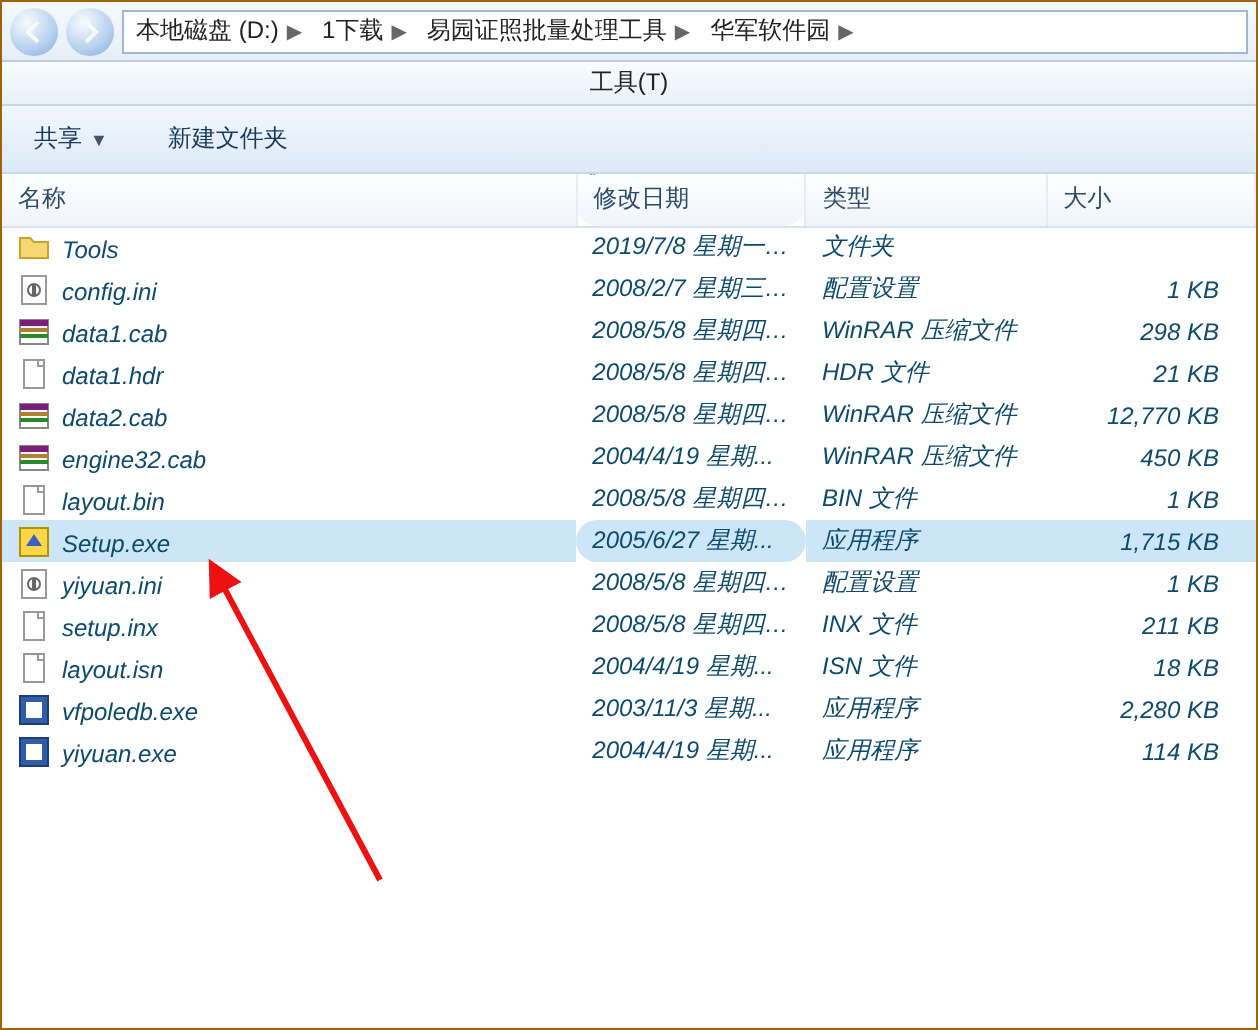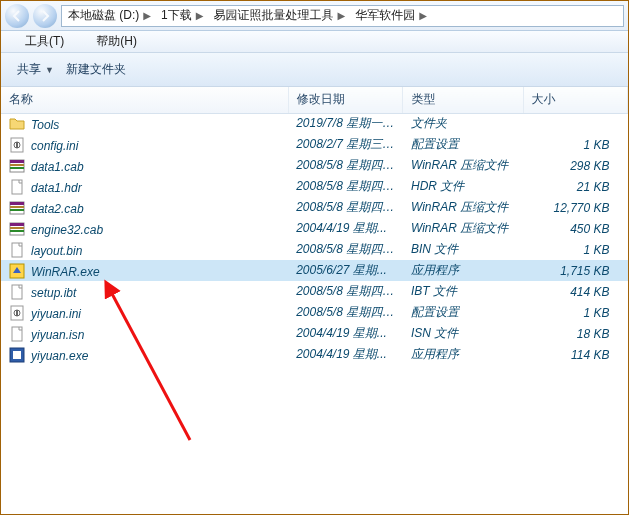--- a/index.html
+++ b/index.html
@@ -4,32 +4,32 @@
 <style>
   * { box-sizing: border-box; margin: 0; padding: 0; }
   html, body { width: 629px; height: 515px; font-family: "Microsoft YaHei", "Segoe UI", sans-serif; font-size: 12px; overflow: hidden; background: #fff; }
   .window { width: 629px; height: 515px; display: flex; flex-direction: column; border: 1px solid #a16207; }
   .addrbar { height: 30px; background: linear-gradient(#f4f9fe,#e6eef8); display: flex; align-items: center; padding: 0 4px; gap: 4px; border-bottom: 1px solid #b8cde2; }
   .navbtn { width: 24px; height: 24px; border-radius: 12px; background: radial-gradient(circle at 35% 30%, #fff, #8bb6e6 60%, #2f6fb0); position: relative; opacity:.55; }
   .navbtn svg { position:absolute; top:5px; left:5px; }
   .breadcrumbs { flex: 1; height: 22px; border: 1px solid #9fb8d0; background: #fff; display: flex; align-items: center; overflow: hidden; }
   .crumb { padding: 0 4px 0 6px; height: 100%; display: inline-flex; align-items: center; color: #222; white-space: nowrap; }
   .crumb .sep { margin-left: 4px; color:#666; font-size:10px; }
-  .menubar { height: 22px; background: linear-gradient(#f9fcff,#e8f0f9); display: flex; align-items: center; padding: 0 20px; gap: 24px; border-bottom: 1px solid #c9d8e8; color:#222; }
+  .menubar { height: 22px; background: linear-gradient(#f9fcff,#e8f0f9); display: flex; align-items: center; padding: 0 20px; gap: 24px; border-bottom: 1px solid #c9d8e8; color:#222;flex-direction:column; }
   .menuitem { padding: 2px 4px; }
-  .toolbar { height: 34px; background: linear-gradient(#f1f7fd,#dce9f7); display: flex; align-items: center; padding: 0 10px; gap: 0; border-bottom: 1px solid #c9d8e8; color:#1a3a5a; }
+  .toolbar { height: 34px; background: linear-gradient(#f1f7fd,#dce9f7); display: flex; align-items: center; padding: 0 10px; gap: 18px; border-bottom: 1px solid #c9d8e8; color:#1a3a5a; }
   .tbtn { display: inline-flex; align-items: center; gap: 4px; padding: 3px 6px; }
   .tbtn .dd { font-size:9px; color:#456; }
   .content { flex:1; overflow:auto; }
   table { width: 100%; border-collapse: collapse; table-layout: fixed; }
   thead th { text-align: left; font-weight: normal; color:#2a4a6a; height: 26px; padding: 0 8px; background: linear-gradient(#fdfefe,#f0f5fb); border-bottom: 1px solid #d6e2ee; border-right: 1px solid #e4ecf4; position: sticky; top:0; }
   tbody td { height: 21px; padding: 0 8px; color:#0c4a6e; white-space: nowrap; overflow:hidden; text-overflow: ellipsis; font-style: italic; }
   tbody tr.selected td { background: #cde6f7; }
   .col-name { width: 275px; }
-  .col-date { width: 110px; }
+  .col-date { width: 110px; border-radius: 11px; }
   .col-type { width: 115px; }
   .col-size { width: 100px; text-align: right; padding-right: 18px; }
   thead th.col-size { text-align:left; }
   .icon { width:16px; height:16px; display:inline-block; vertical-align:-3px; margin-right:6px; }
   .annot { position:absolute; pointer-events:none; }
 </style>
 </head>
 <body>
 
 <div class="window">
@@ -151,52 +151,61 @@
                   <path d="M10 1v3h3" fill="none" stroke="#999"></path>
                 </svg></span><span>layout.bin</span></td>
             <td class="col-date">2008/5/8 星期四 ...</td>
             <td class="col-type">BIN 文件</td>
             <td class="col-size">1 KB</td>
           </tr>
           <tr class="selected">
             <td class="col-name"><span class="icon"><svg viewBox="0 0 16 16">
                   <rect x="1" y="1" width="14" height="14" fill="#ffd54a" stroke="#b39200"></rect>
                   <path d="M4 10l4-6 4 6" fill="#3a62c2"></path>
-                </svg></span><span>WinRAR.exe</span></td>
+                </svg></span><span>Setup.exe</span></td>
             <td class="col-date">2005/6/27 星期...</td>
             <td class="col-type">应用程序</td>
             <td class="col-size">1,715 KB</td>
-          </tr>
-          <tr>
-            <td class="col-name"><span class="icon"><svg viewBox="0 0 16 16">
-                  <rect x="3" y="1" width="10" height="14" fill="#fff" stroke="#999"></rect>
-                  <path d="M10 1v3h3" fill="none" stroke="#999"></path>
-                </svg></span><span>setup.ibt</span></td>
-            <td class="col-date">2008/5/8 星期四 ...</td>
-            <td class="col-type">IBT 文件</td>
-            <td class="col-size">414 KB</td>
           </tr>
           <tr>
             <td class="col-name"><span class="icon"><svg viewBox="0 0 16 16">
                   <rect x="2" y="1" width="12" height="14" fill="#fff" stroke="#999"></rect>
                   <circle cx="8" cy="8" r="3" fill="none" stroke="#666"></circle>
                   <rect x="7" y="5" width="2" height="6" fill="#666"></rect>
                 </svg></span><span>yiyuan.ini</span></td>
             <td class="col-date">2008/5/8 星期四 ...</td>
             <td class="col-type">配置设置</td>
             <td class="col-size">1 KB</td>
           </tr>
           <tr>
             <td class="col-name"><span class="icon"><svg viewBox="0 0 16 16">
                   <rect x="3" y="1" width="10" height="14" fill="#fff" stroke="#999"></rect>
                   <path d="M10 1v3h3" fill="none" stroke="#999"></path>
-                </svg></span><span>yiyuan.isn</span></td>
+                </svg></span><span>setup.inx</span></td>
+            <td class="col-date">2008/5/8 星期四 ...</td>
+            <td class="col-type">INX 文件</td>
+            <td class="col-size">211 KB</td>
+          </tr>
+          <tr>
+            <td class="col-name"><span class="icon"><svg viewBox="0 0 16 16">
+                  <rect x="3" y="1" width="10" height="14" fill="#fff" stroke="#999"></rect>
+                  <path d="M10 1v3h3" fill="none" stroke="#999"></path>
+                </svg></span><span>layout.isn</span></td>
             <td class="col-date">2004/4/19 星期...</td>
             <td class="col-type">ISN 文件</td>
             <td class="col-size">18 KB</td>
+          </tr>
+          <tr>
+            <td class="col-name"><span class="icon"><svg viewBox="0 0 16 16">
+                  <rect x="1" y="1" width="14" height="14" fill="#2f5da8" stroke="#1d3f78"></rect>
+                  <rect x="4" y="4" width="8" height="8" fill="#fff"></rect>
+                </svg></span><span>vfpoledb.exe</span></td>
+            <td class="col-date">2003/11/3 星期...</td>
+            <td class="col-type">应用程序</td>
+            <td class="col-size">2,280 KB</td>
           </tr>
           <tr>
             <td class="col-name"><span class="icon"><svg viewBox="0 0 16 16">
                   <rect x="1" y="1" width="14" height="14" fill="#2f5da8" stroke="#1d3f78"></rect>
                   <rect x="4" y="4" width="8" height="8" fill="#fff"></rect>
                 </svg></span><span>yiyuan.exe</span></td>
             <td class="col-date">2004/4/19 星期...</td>
             <td class="col-type">应用程序</td>
             <td class="col-size">114 KB</td>
           </tr>

